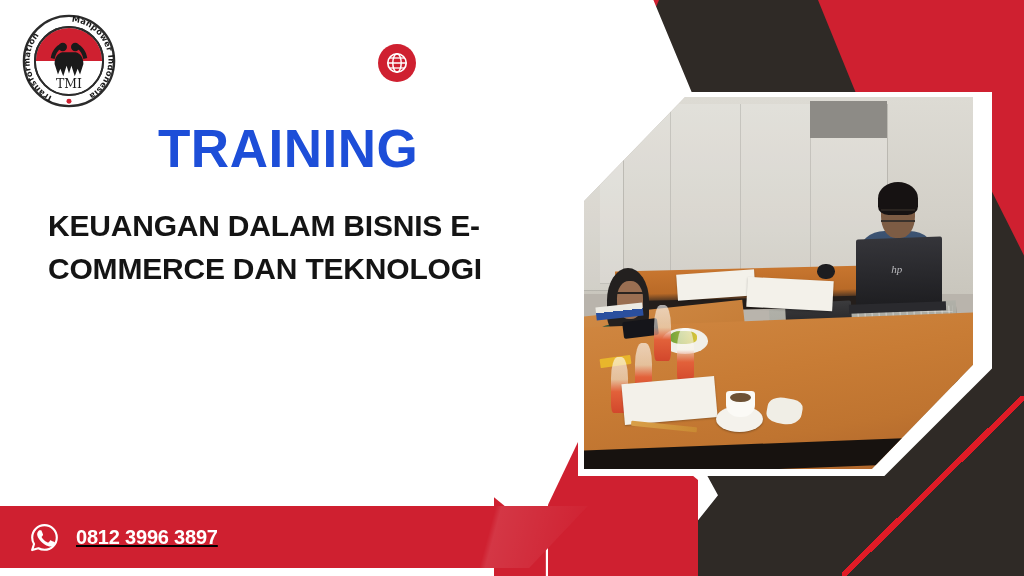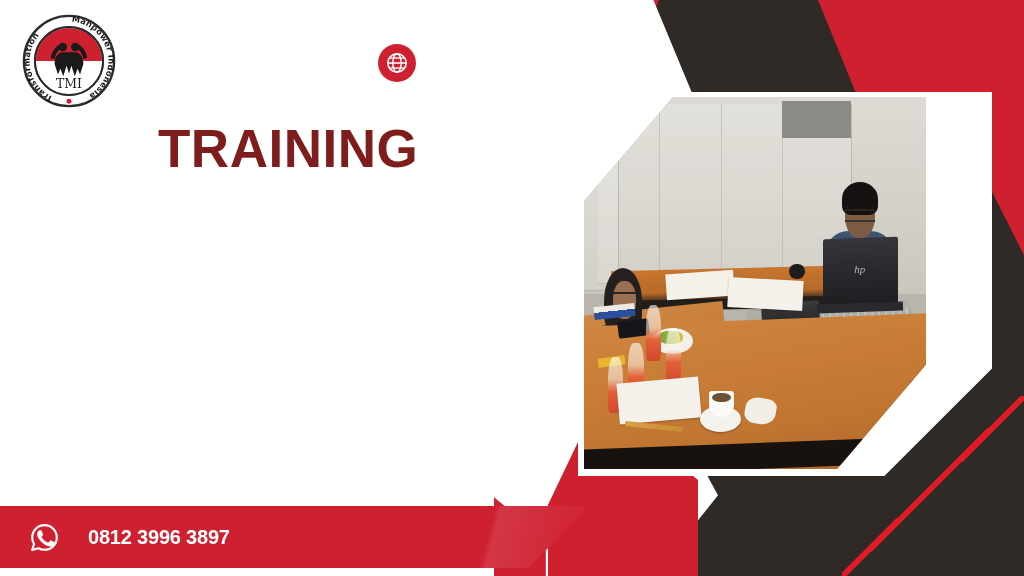--- a/index.html
+++ b/index.html
@@ -125,21 +125,21 @@
   .photo-frame {
     position: absolute;
     top: 92px; left: 578px;
     width: 414px; height: 384px;
     background: #ffffff;
     clip-path: polygon(26% 0%, 100% 0%, 100% 72%, 74% 100%, 0% 100%, 0% 28%);
   }
   .photo-inner {
     position: absolute;
     top: 97px; left: 584px;
-    width: 342px; height: 372px;
+    width: 389px; height: 372px;
     overflow: hidden;
     clip-path: polygon(26% 0%, 100% 0%, 100% 72%, 74% 100%, 0% 100%, 0% 28%);
     background: #b9b4ac;
   }
   .photo-scene {
     position: absolute;
     inset: 0;
   }
   
   .pw-wall {
@@ -468,21 +468,21 @@
     color: #cf2030;
     letter-spacing: -0.3px;
     white-space: nowrap;
   }
 
   .title-main {
     position: absolute;
     top: 122px; left: 158px;
     font-size: 53px;
     font-weight: bold;
-    color: #7f1d1d;
+    color: #1d4ed8;
     letter-spacing: 0.5px;
     line-height: 1;
   }
   .title-sub {
     position: absolute;
     top: 205px; left: 48px;
     width: 494px;
     font-size: 30px;
     font-weight: bold;
     color: #141414;
@@ -516,21 +516,22 @@
     width: 588px; height: 62px;
     display: flex;
     align-items: center;
     gap: 26px;
     padding-left: 28px;
     box-sizing: border-box;
   }
   .contact-item {
     display: flex;
     align-items: center;
-    gap: 28px;
+    gap: 16px;
+    text-decoration: underline;
   }
   .contact-text {
     font-size: 20px;
     font-weight: bold;
     color: #ffffff;
     white-space: nowrap;
     letter-spacing: -0.2px;
   }
   .icon-circle-solid {
     width: 32px; height: 32px;
@@ -666,20 +667,21 @@
         <circle cx="12" cy="12" r="9.2" fill="none" stroke="#ffffff" stroke-width="1.7"></circle>
         <ellipse cx="12" cy="12" rx="4.2" ry="9.2" fill="none" stroke="#ffffff" stroke-width="1.5"></ellipse>
         <line x1="2.8" y1="12" x2="21.2" y2="12" stroke="#ffffff" stroke-width="1.5"></line>
         <line x1="4.4" y1="7" x2="19.6" y2="7" stroke="#ffffff" stroke-width="1.3"></line>
         <line x1="4.4" y1="17" x2="19.6" y2="17" stroke="#ffffff" stroke-width="1.3"></line>
       </svg>
     </div>
   </div>
 
   <div class="title-main">TRAINING</div>
+  <div class="title-sub">KEUANGAN DALAM BISNIS E-COMMERCE DAN TEKNOLOGI</div>
 
   <div class="contact-bar"></div>
   <div class="contact-bar-sheen"></div>
   <div class="contact-items">
 
     <div class="contact-item">
       <div class="icon-wa">
         <svg width="31" height="31" viewBox="0 0 32 32">
           <path d="M16 3.2 C9 3.2 3.3 8.9 3.3 15.9 c0 2.5 0.7 4.8 1.9 6.8 L3.2 29 l6.5 -1.9 c1.9 1.1 4 1.6 6.3 1.6 c7 0 12.7 -5.7 12.7 -12.7 C28.7 8.9 23 3.2 16 3.2 z" fill="none" stroke="#ffffff" stroke-width="2.2" stroke-linejoin="round"></path>
           <path d="M12.1 10.2 c-0.4 -0.9 -0.8 -0.9 -1.2 -0.9 h-1 c-0.35 0 -0.92 0.13 -1.4 0.66 c-0.48 0.53 -1.83 1.79 -1.83 4.36 c0 2.57 1.87 5.05 2.13 5.4 c0.26 0.35 3.6 5.77 8.9 7.86 c4.4 1.73 5.3 1.39 6.26 1.3 c0.96 -0.09 3.1 -1.26 3.54 -2.48 c0.44 -1.22 0.44 -2.26 0.3 -2.48 c-0.13 -0.22 -0.48 -0.35 -1 -0.61 c-0.52 -0.26 -3.1 -1.53 -3.58 -1.7 c-0.48 -0.17 -0.83 -0.26 -1.18 0.26 c-0.35 0.52 -1.35 1.7 -1.66 2.05 c-0.3 0.35 -0.61 0.39 -1.13 0.13 c-0.52 -0.26 -2.2 -0.81 -4.2 -2.59 c-1.55 -1.38 -2.6 -3.09 -2.9 -3.61 c-0.3 -0.52 -0.03 -0.8 0.23 -1.06 c0.24 -0.23 0.52 -0.61 0.78 -0.92 c0.26 -0.3 0.35 -0.52 0.52 -0.87 c0.17 -0.35 0.09 -0.65 -0.04 -0.92 c-0.13 -0.26 -1.14 -2.85 -1.57 -3.88 z" fill="#ffffff" transform="translate(0.6,-1.8) scale(0.86) translate(2.4,2.6)"></path>

